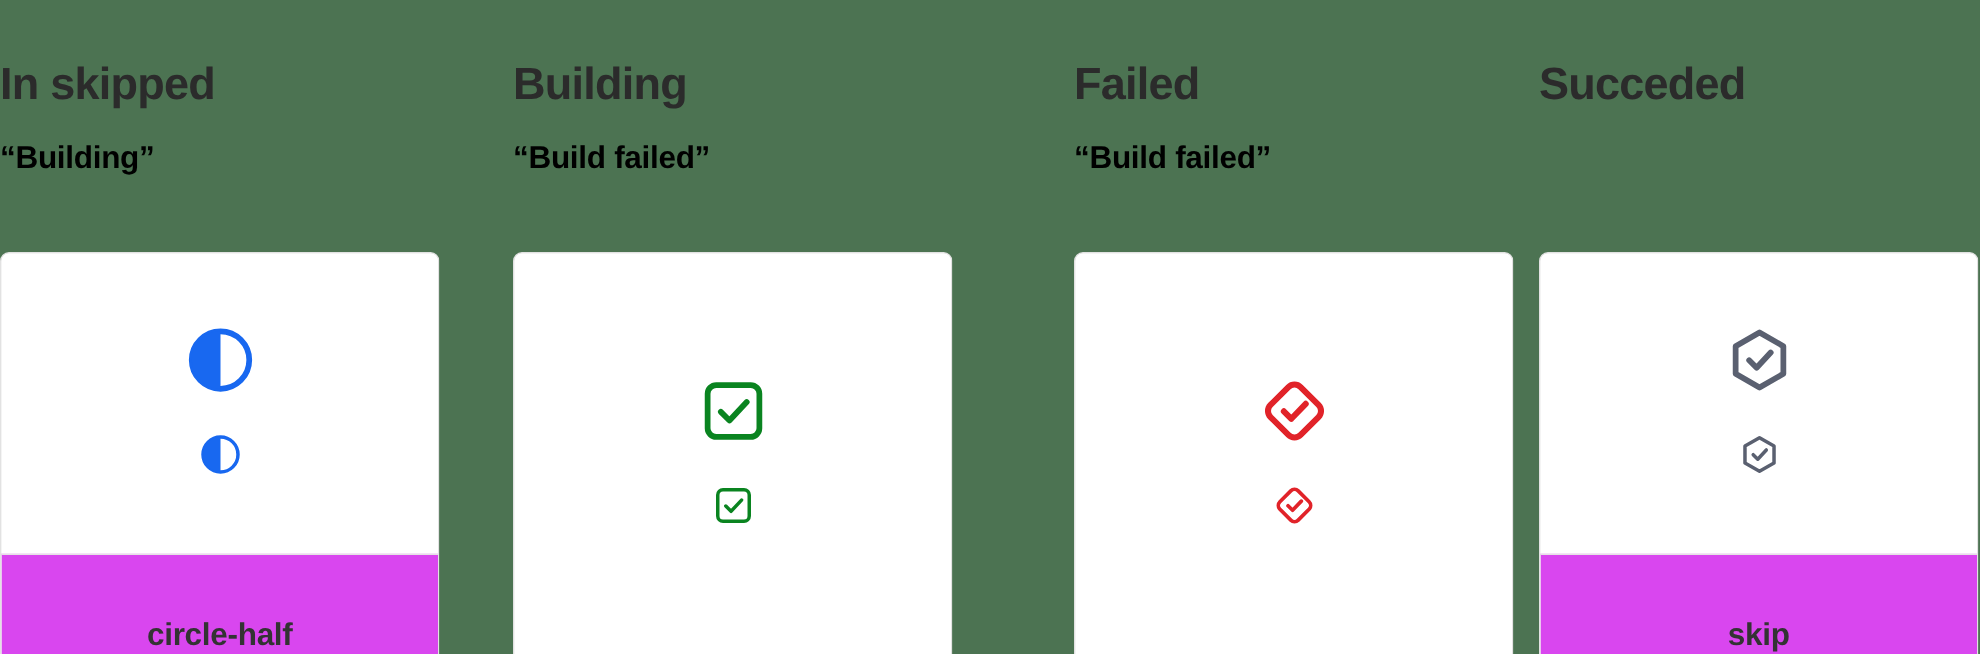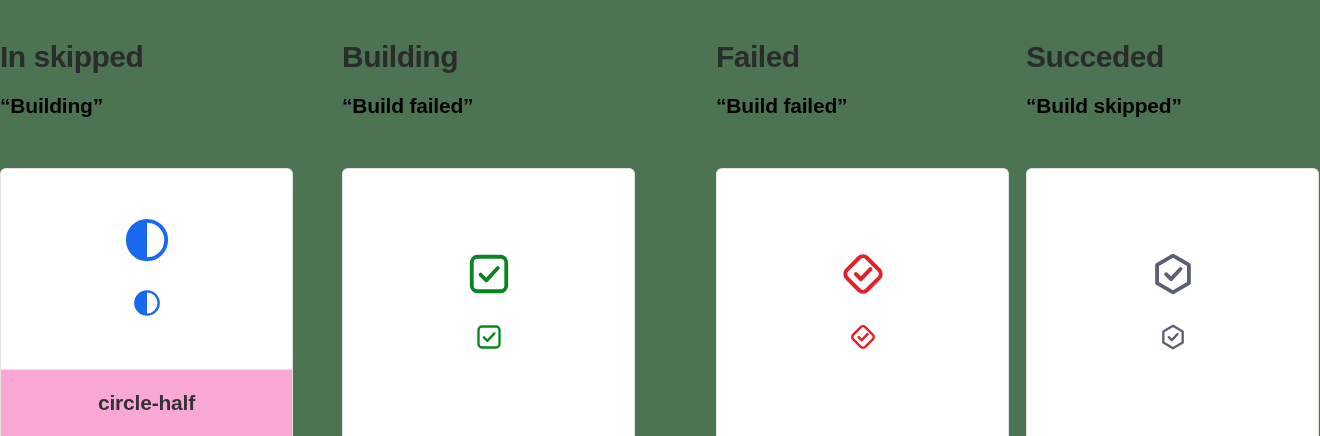--- a/index.html
+++ b/index.html
@@ -88,24 +88,24 @@
     display: flex;
     align-items: center;
     justify-content: center;
   }
   .icon-lg { width: 46px; height: 46px; }
   .icon-sm { width: 28px; height: 28px; }
   .icon-slot svg { display: block; width: 100%; height: 100%; }
 
   .card-footer {
     flex: 0 0 66px;
-    background: #f9a8d4;
+    background: #d946ef;
     border-top: 1px solid #e4e4e4;
     display: flex;
-    align-items: center;
+    align-items: flex-end;
     justify-content: center;
   }
   .card-footer-label {
     font-size: 21px;
     font-weight: bold;
     letter-spacing: -0.2px;
     color: #333333;
     white-space: nowrap;
   }
 </style>
@@ -191,36 +191,38 @@
             <path d="M8.3 12.1 L10.9 14.7 L15.9 9.5" fill="none" stroke="#e12329" stroke-width="2.1" stroke-linecap="round" stroke-linejoin="round"></path>
           </svg>
         </span>
 
       </div>
     </div>
   </section>
 
   <section class="column col-3">
     <h2 class="heading">Succeded</h2>
-    <p class="subheading">“Build skipped”</p>
 
     <div class="card">
       <div class="card-preview">
 
         <span class="icon-slot icon-lg">
           <svg viewBox="0 0 24 24" xmlns="http://www.w3.org/2000/svg">
             <path d="M12 2.4 L20.3 7.2 L20.3 16.8 L12 21.6 L3.7 16.8 L3.7 7.2 Z" fill="none" stroke="#5a6070" stroke-width="2" stroke-linejoin="round"></path>
             <path d="M8.4 12.1 L11.0 14.7 L15.9 9.4" fill="none" stroke="#5a6070" stroke-width="2" stroke-linecap="round" stroke-linejoin="round"></path>
           </svg>
         </span>
 
         <span class="icon-slot icon-sm">
           <svg viewBox="0 0 24 24" xmlns="http://www.w3.org/2000/svg">
             <path d="M12 2.4 L20.3 7.2 L20.3 16.8 L12 21.6 L3.7 16.8 L3.7 7.2 Z" fill="none" stroke="#5a6070" stroke-width="2" stroke-linejoin="round"></path>
             <path d="M8.4 12.1 L11.0 14.7 L15.9 9.4" fill="none" stroke="#5a6070" stroke-width="2" stroke-linecap="round" stroke-linejoin="round"></path>
           </svg>
         </span>
 
       </div>
+      <div class="card-footer">
+        <span class="card-footer-label">skip</span>
+      </div>
     </div>
   </section>
 
 </div>
 
 </body></html>

